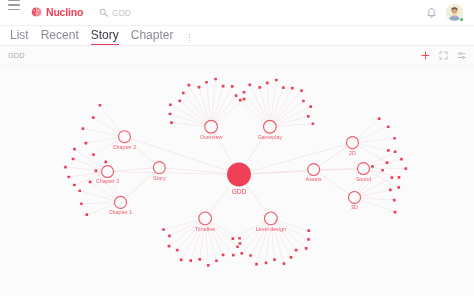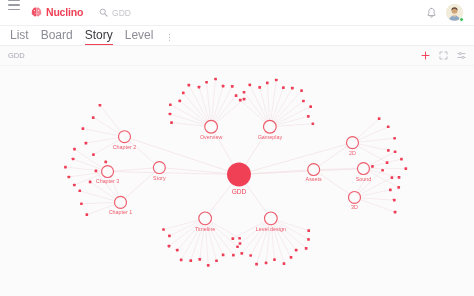--- a/index.html
+++ b/index.html
@@ -200,23 +200,23 @@
           <path d="M5.6 31.5c0-5.9 4.7-9.6 10.4-9.6s10.4 3.7 10.4 9.6z" fill="#8fa8c4"></path>
           <path d="M11.4 21.2c1.4 1.9 2.9 2.8 4.6 2.8s3.2-.9 4.6-2.8l-1.6-.8h-6z" fill="#e2c6a8"></path>
         </svg>
         <span class="status-dot"></span>
       </div>
     </div>
   </div>
 
   <div class="tabbar">
     <div class="tab">List</div>
-    <div class="tab">Board</div>
+    <div class="tab">Recent</div>
     <div class="tab active">Story</div>
-    <div class="tab">Level</div>
+    <div class="tab">Chapter</div>
     <div class="tab-more">⋮</div>
   </div>
 
   <div class="crumbrow">
     <span class="crumb">GDD</span>
 
     <div class="crumbrow-actions">
       <svg class="act" viewBox="0 0 14 14">
         <line x1="7" y1="1.6" x2="7" y2="12.4" stroke="#ef4056" stroke-width="1.5" stroke-linecap="round"></line>
         <line x1="1.6" y1="7" x2="12.4" y2="7" stroke="#ef4056" stroke-width="1.5" stroke-linecap="round"></line>

